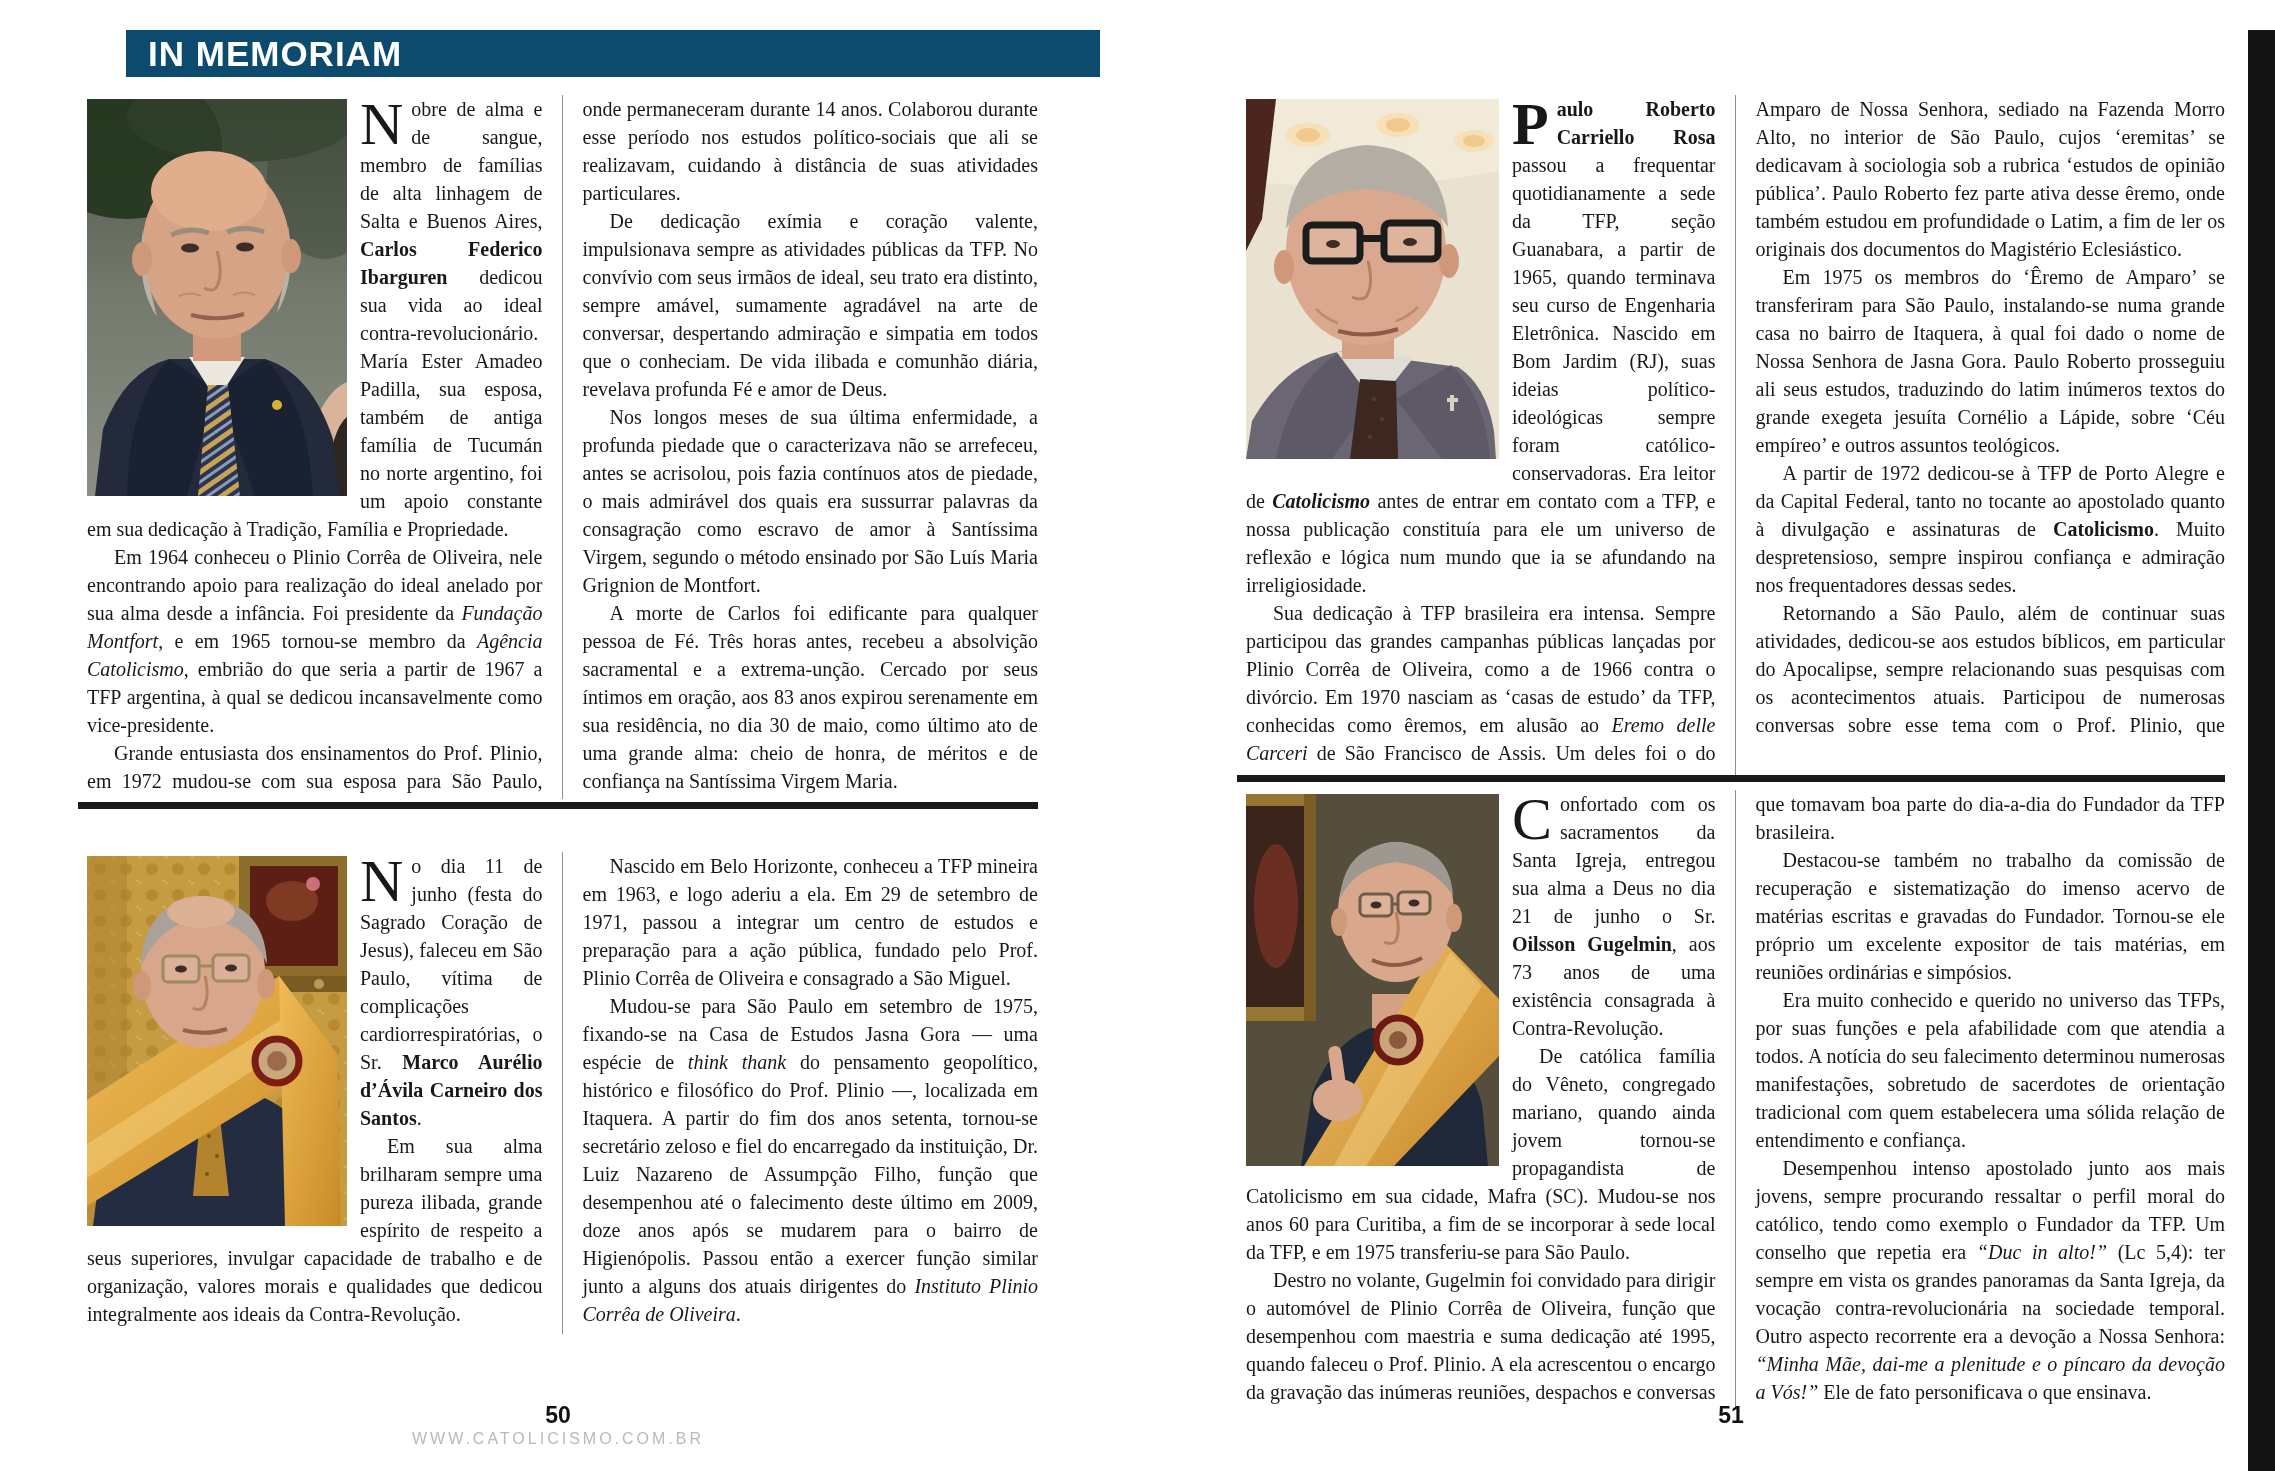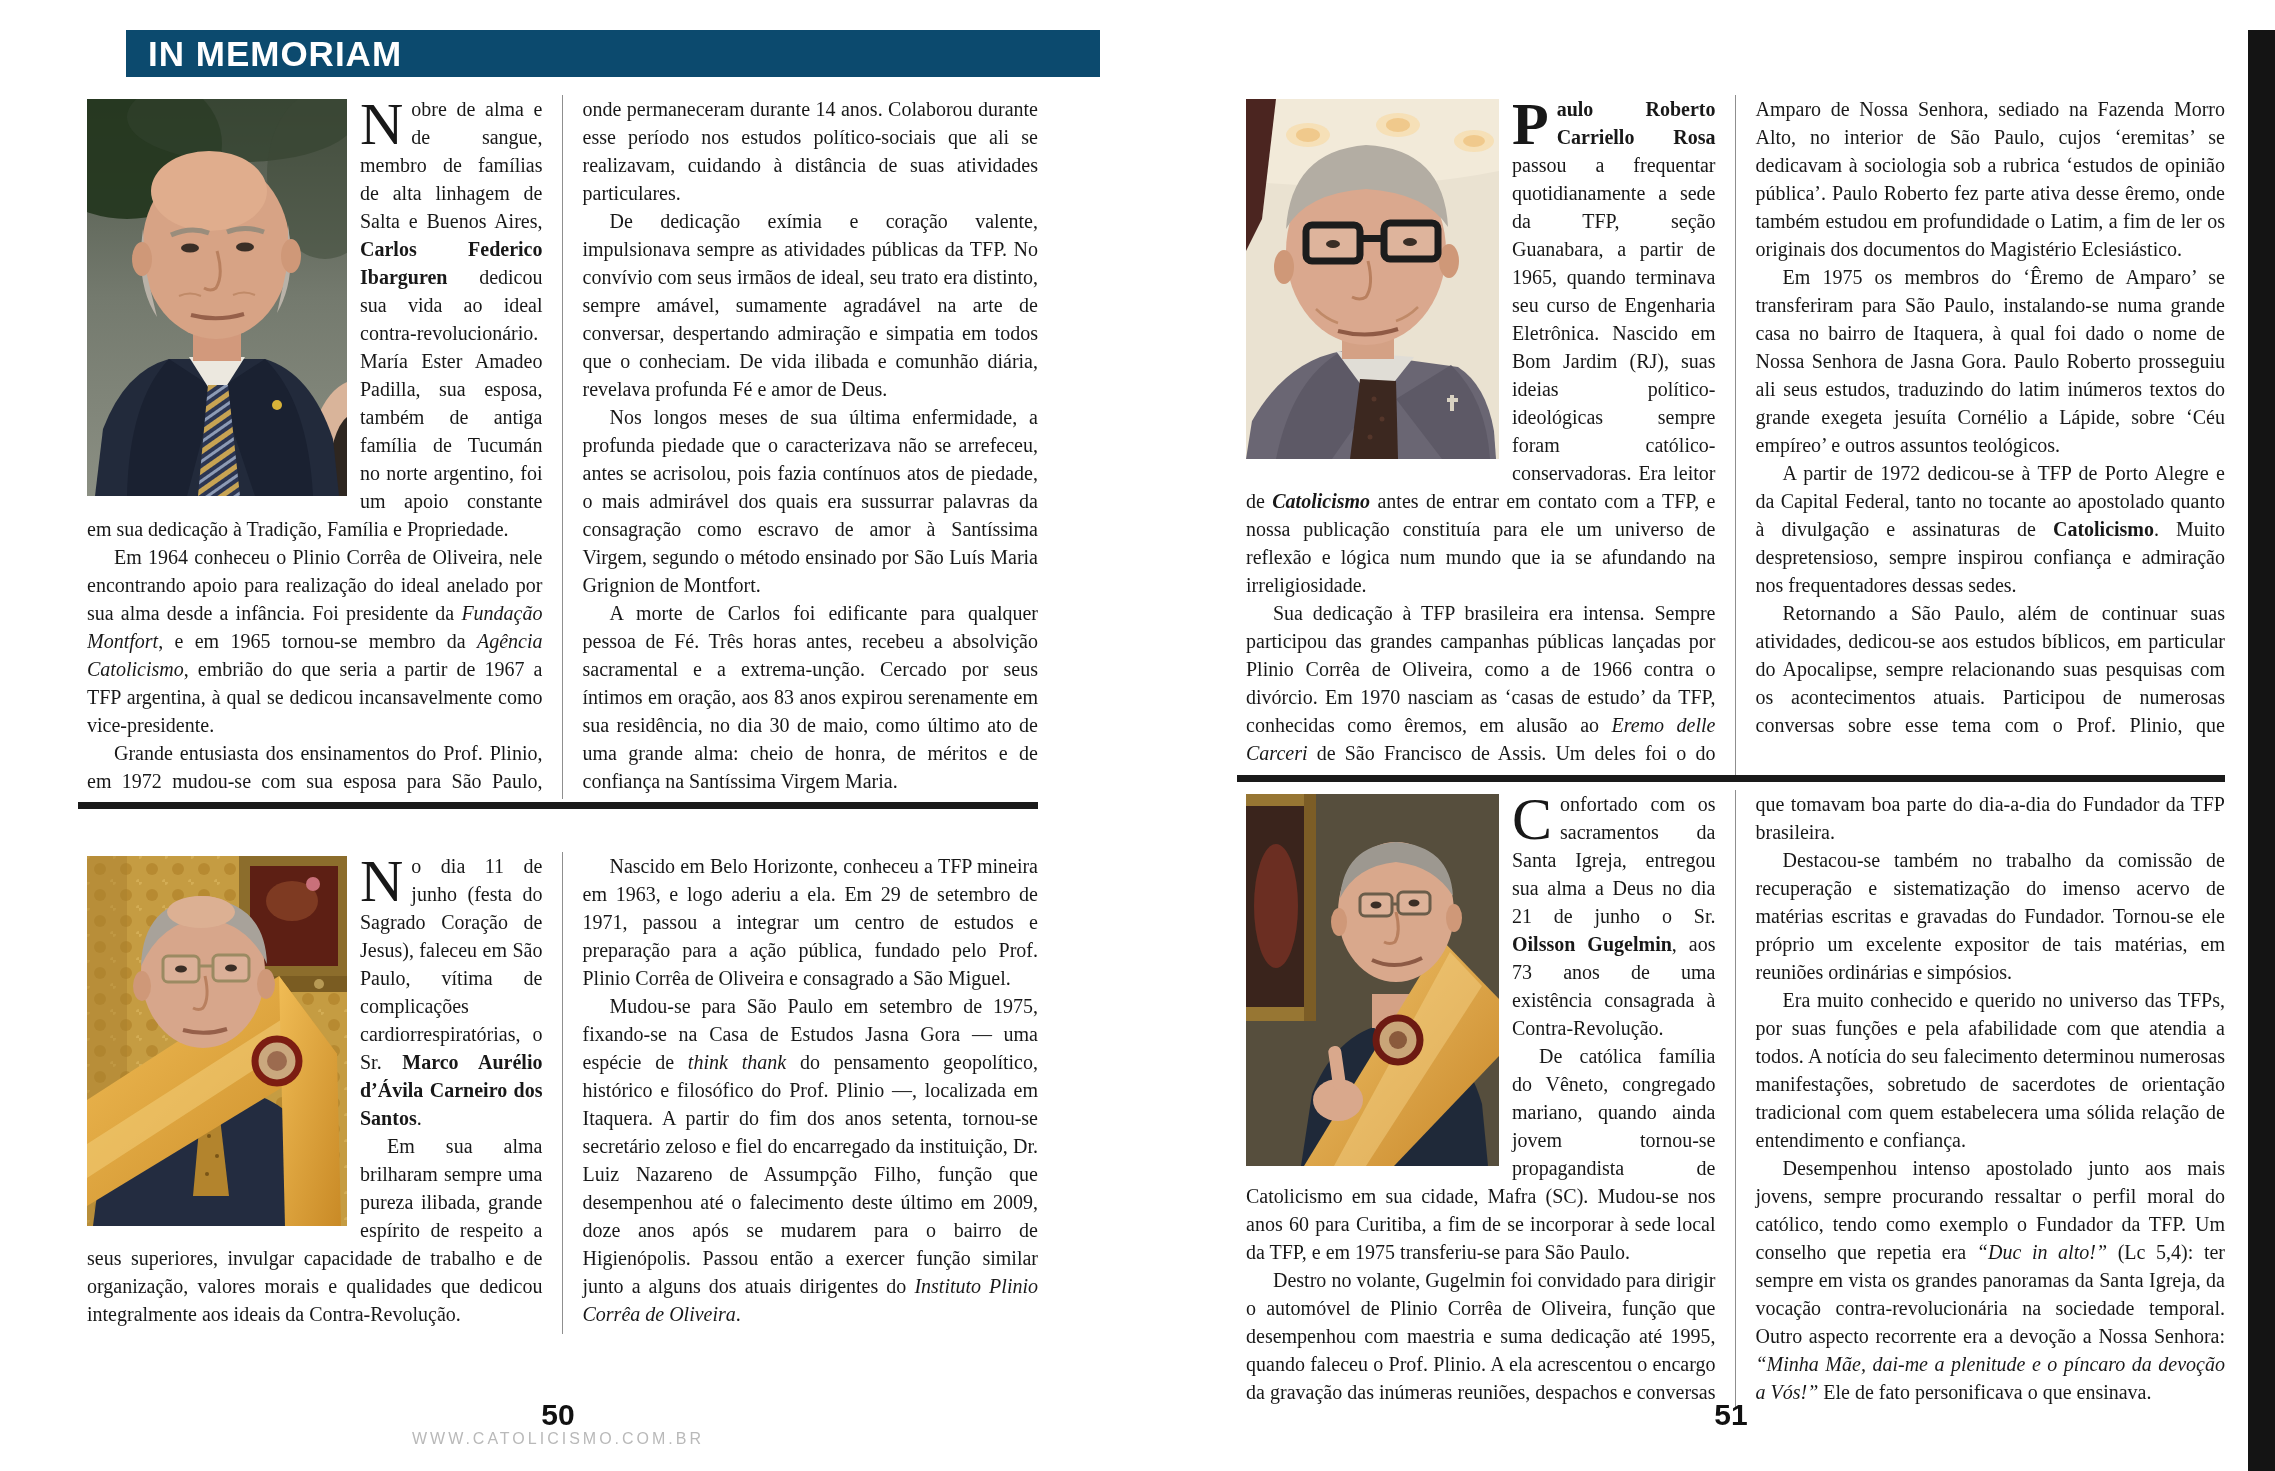--- a/index.html
+++ b/index.html
@@ -16,21 +16,21 @@
   .cols p{margin:0;}
   .cols p + p{text-indent:27px;}
   .photo{float:left;margin:4px 13px 8px 0;}
   .photo svg{display:block;}
   .lead::first-letter{float:left;font-size:60px;line-height:0.8;padding:5px 8px 0 0;}
   .seg-b{font-weight:bold;}
   .seg-i{font-style:italic;}
   .seg-bi{font-weight:bold;font-style:italic;}
   .rule{position:absolute;height:7px;background:#1a1a1a;}
   .pagefoot{position:absolute;text-align:center;font-family:"Liberation Sans",sans-serif;}
-  .pagefoot .num{font-weight:bold;font-size:30px;color:#111;line-height:26px;}
+  .pagefoot .num{font-weight:bold;font-size:23px;color:#111;line-height:26px;}
   .pagefoot .sub{font-size:16px;color:#b9b9b9;letter-spacing:3px;line-height:22px;}
 </style>
 </head>
 <body>
 
 <div class="page">
 
   <div class="edge-band"></div>
 
   <div class="masthead">

